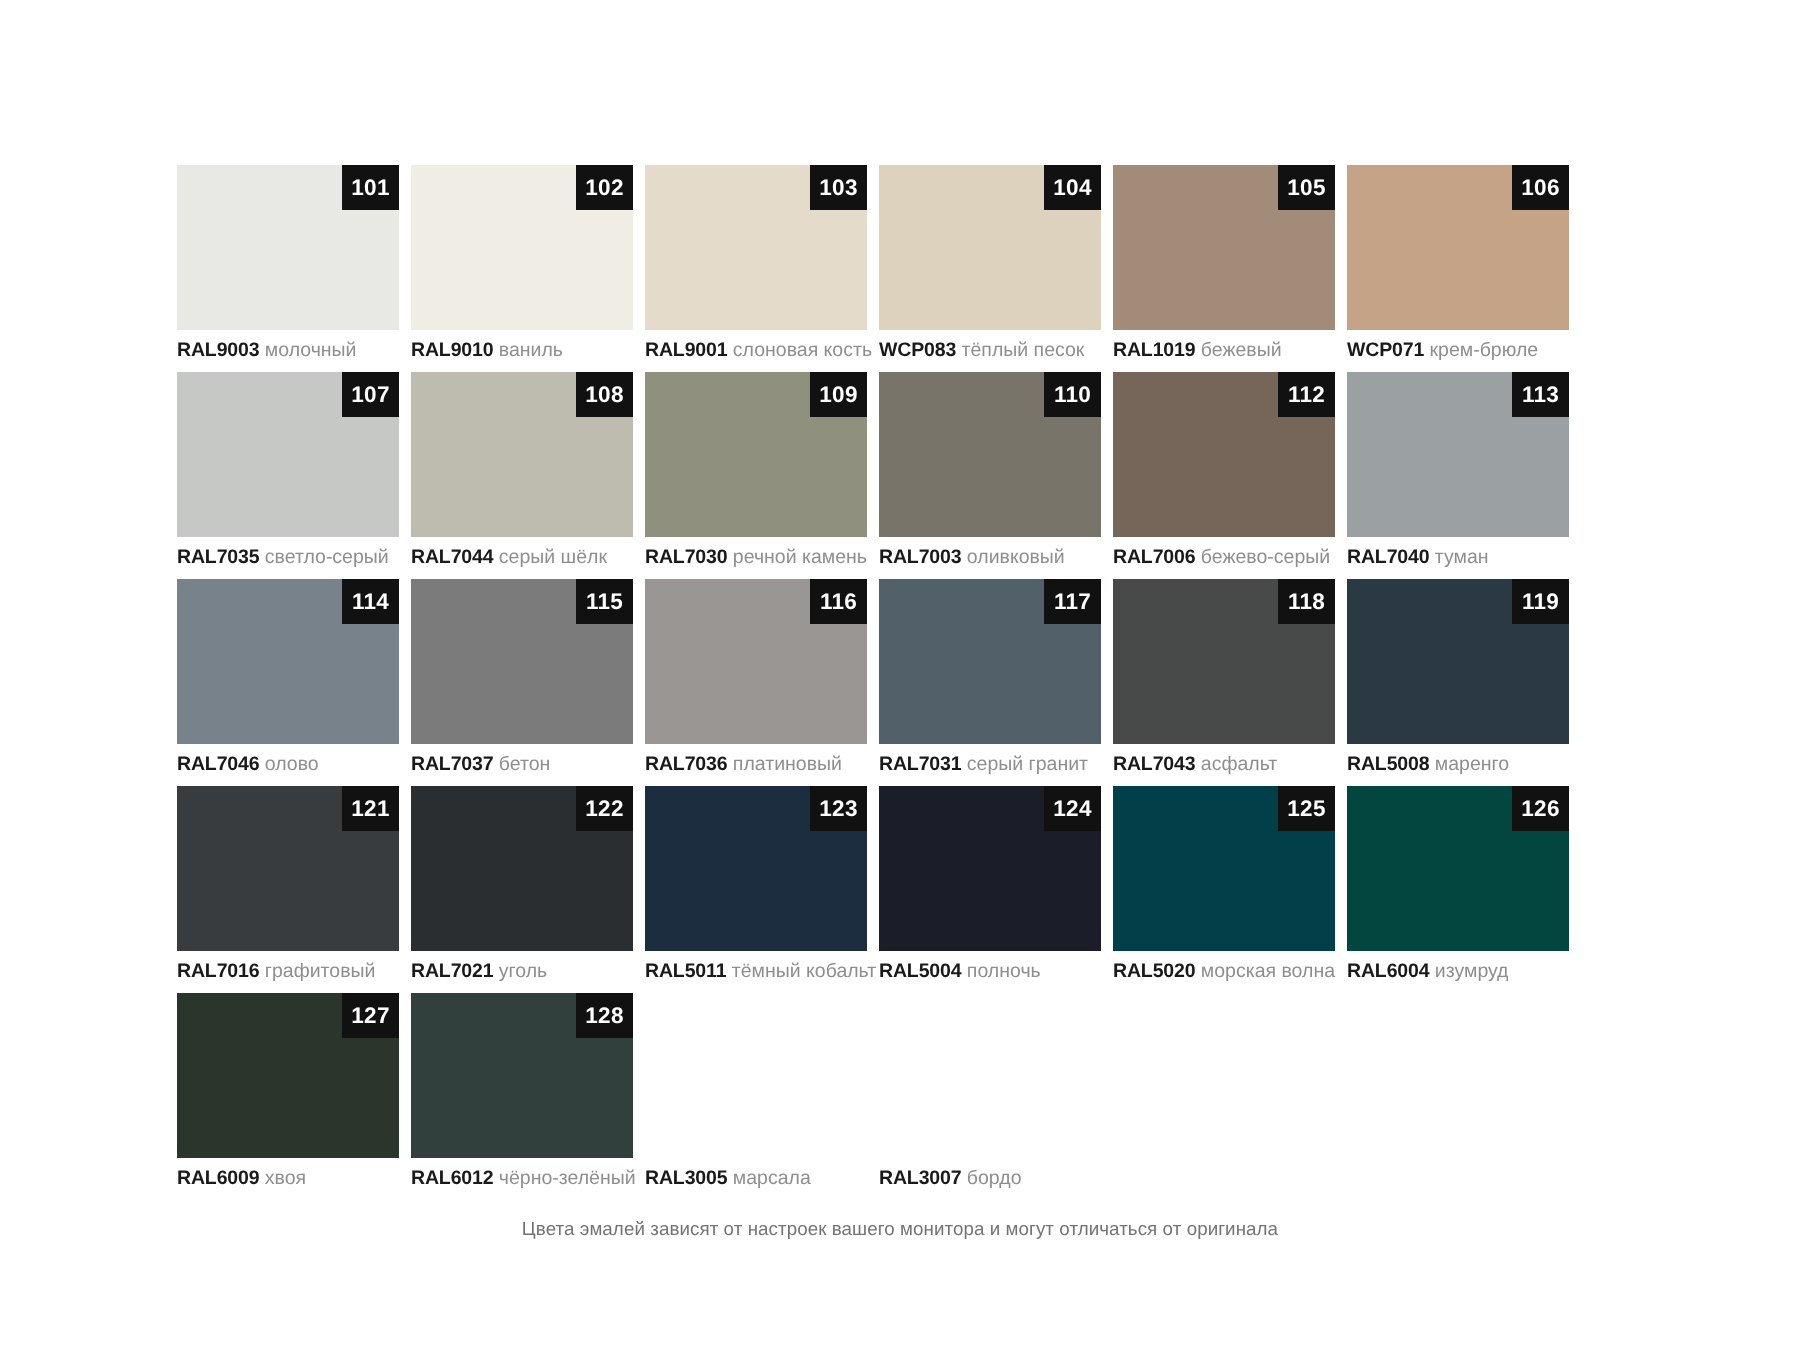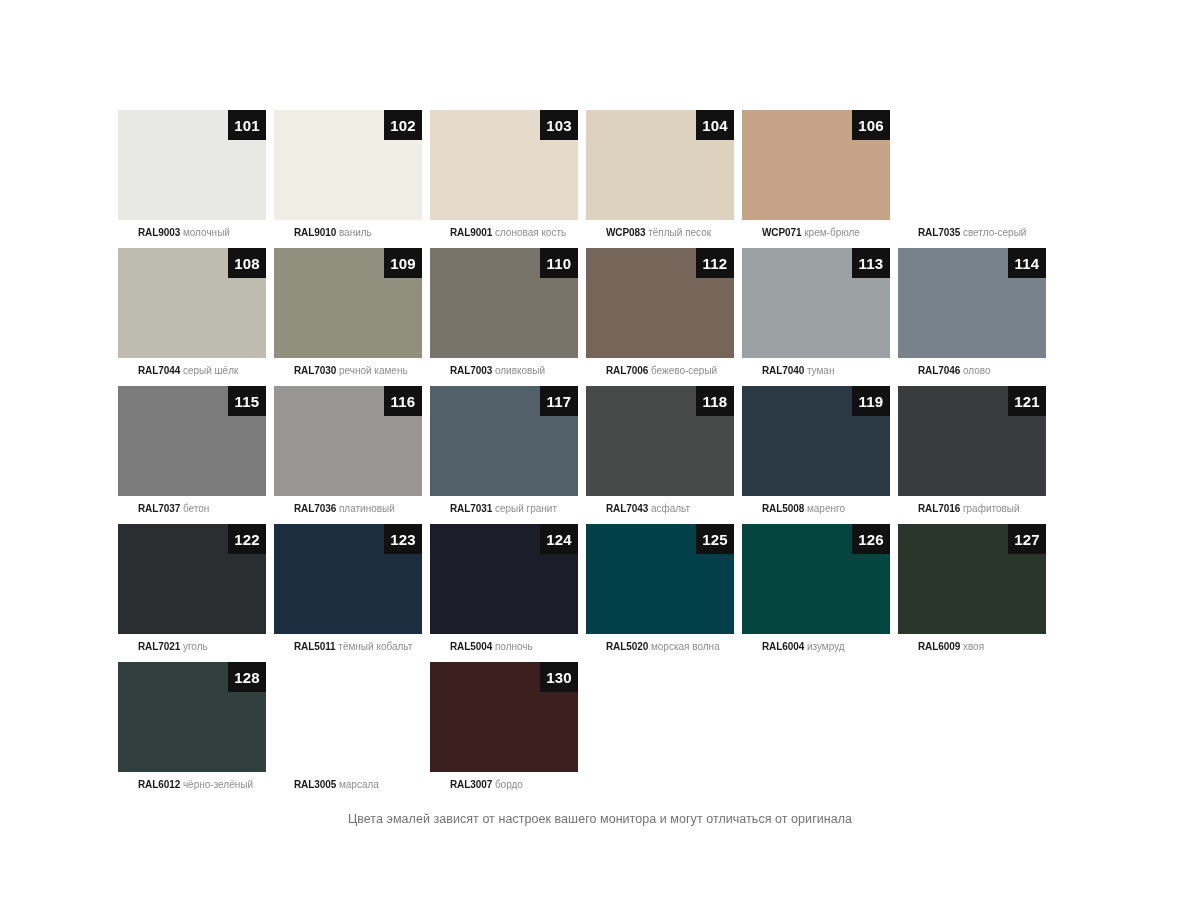--- a/index.html
+++ b/index.html
@@ -73,25 +73,24 @@
     align-items: center;
     justify-content: center;
     line-height: 1;
   }
 
   .caption {
     position: absolute;
     left: 0;
     top: 116px;
     width: 168px;
-    font-size: 10px;
+    font-size: 13px;
     line-height: 14px;
     white-space: nowrap;
     color: #9a9a9a;
-    margin-left: 20px;
   }
 
   .code {
     font-weight: 700;
     color: #1a1a1a;
     letter-spacing: -0.1px;
   }
 
   .name {
     font-weight: 400;
@@ -139,26 +138,37 @@
         </div>
         <div class="cell">
           <div class="swatch-wrap">
             <div class="swatch" style="background: rgb(221, 210, 189);"></div>
             <div class="badge">104</div>
           </div>
           <div class="caption"><span class="code">WCP083</span> <span class="name">тёплый песок</span></div>
         </div>
         <div class="cell">
           <div class="swatch-wrap">
+            <div class="swatch" style="background: rgb(162, 139, 121);"></div>
+            <div class="badge">105</div>
+          </div>
+          <div class="caption"><span class="code">RAL1019</span> <span class="name">бежевый</span></div>
+        </div>
+        <div class="cell">
+          <div class="swatch-wrap">
             <div class="swatch" style="background: rgb(197, 163, 134);"></div>
             <div class="badge">106</div>
           </div>
           <div class="caption"><span class="code">WCP071</span> <span class="name">крем-брюле</span></div>
         </div>
         <div class="cell">
+          <div class="swatch-wrap">
+            <div class="swatch" style="background: rgb(197, 200, 197);"></div>
+            <div class="badge">107</div>
+          </div>
           <div class="caption"><span class="code">RAL7035</span> <span class="name">светло-серый</span></div>
         </div>
         <div class="cell">
           <div class="swatch-wrap">
             <div class="swatch" style="background: rgb(189, 188, 174);"></div>
             <div class="badge">108</div>
           </div>
           <div class="caption"><span class="code">RAL7044</span> <span class="name">серый шёлк</span></div>
         </div>
         <div class="cell">
@@ -284,24 +294,20 @@
           <div class="swatch-wrap">
             <div class="swatch" style="background: rgb(49, 64, 61);"></div>
             <div class="badge">128</div>
           </div>
           <div class="caption"><span class="code">RAL6012</span> <span class="name">чёрно-зелёный</span></div>
         </div>
         <div class="cell">
           <div class="caption"><span class="code">RAL3005</span> <span class="name">марсала</span></div>
         </div>
         <div class="cell">
-          <div class="swatch-wrap">
-            <div class="swatch" style="background: rgb(60, 31, 31);"></div>
-            <div class="badge">130</div>
-          </div>
           <div class="caption"><span class="code">RAL3007</span> <span class="name">бордо</span></div>
         </div>
       </div>
   </div>
 
   <div class="footnote-abs">Цвета эмалей зависят от настроек вашего монитора и могут отличаться от оригинала</div>
 
 </div>
 
 </body></html>

